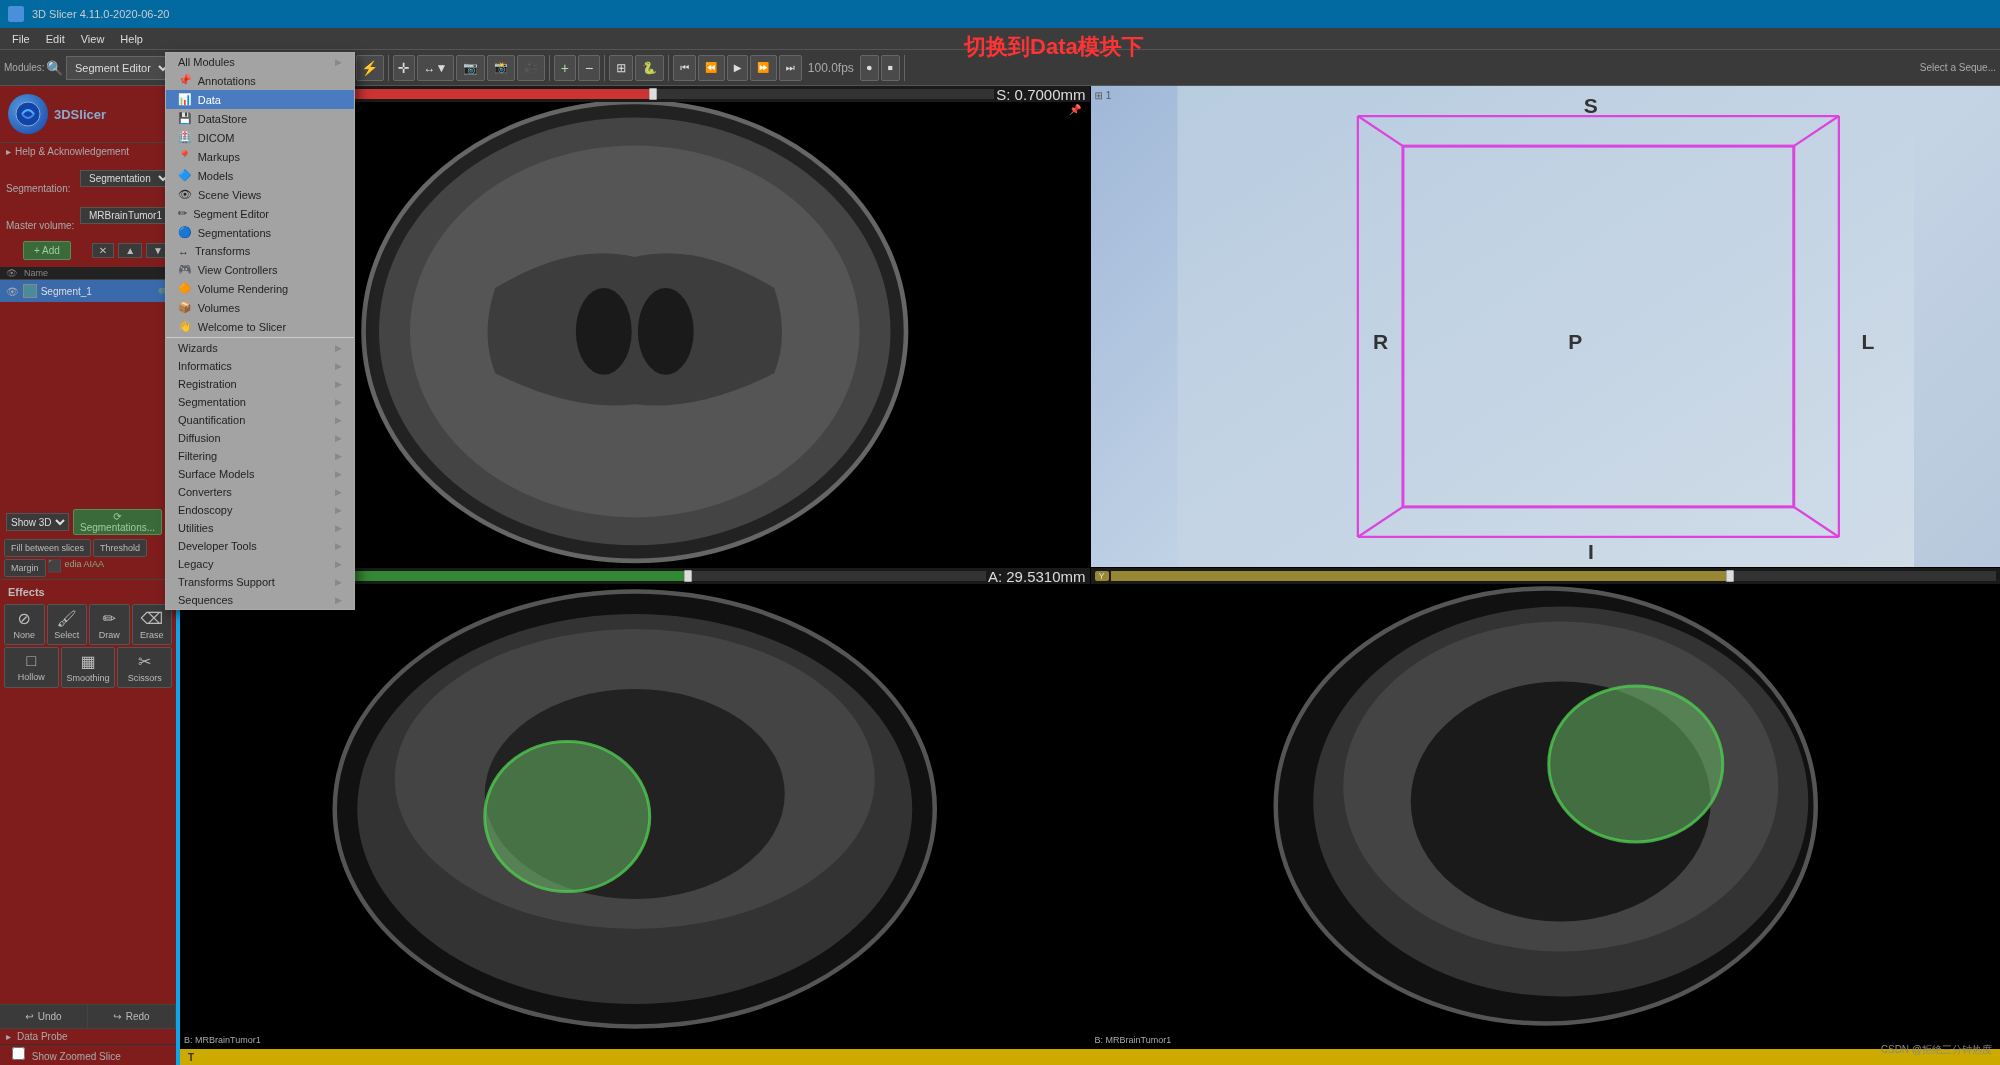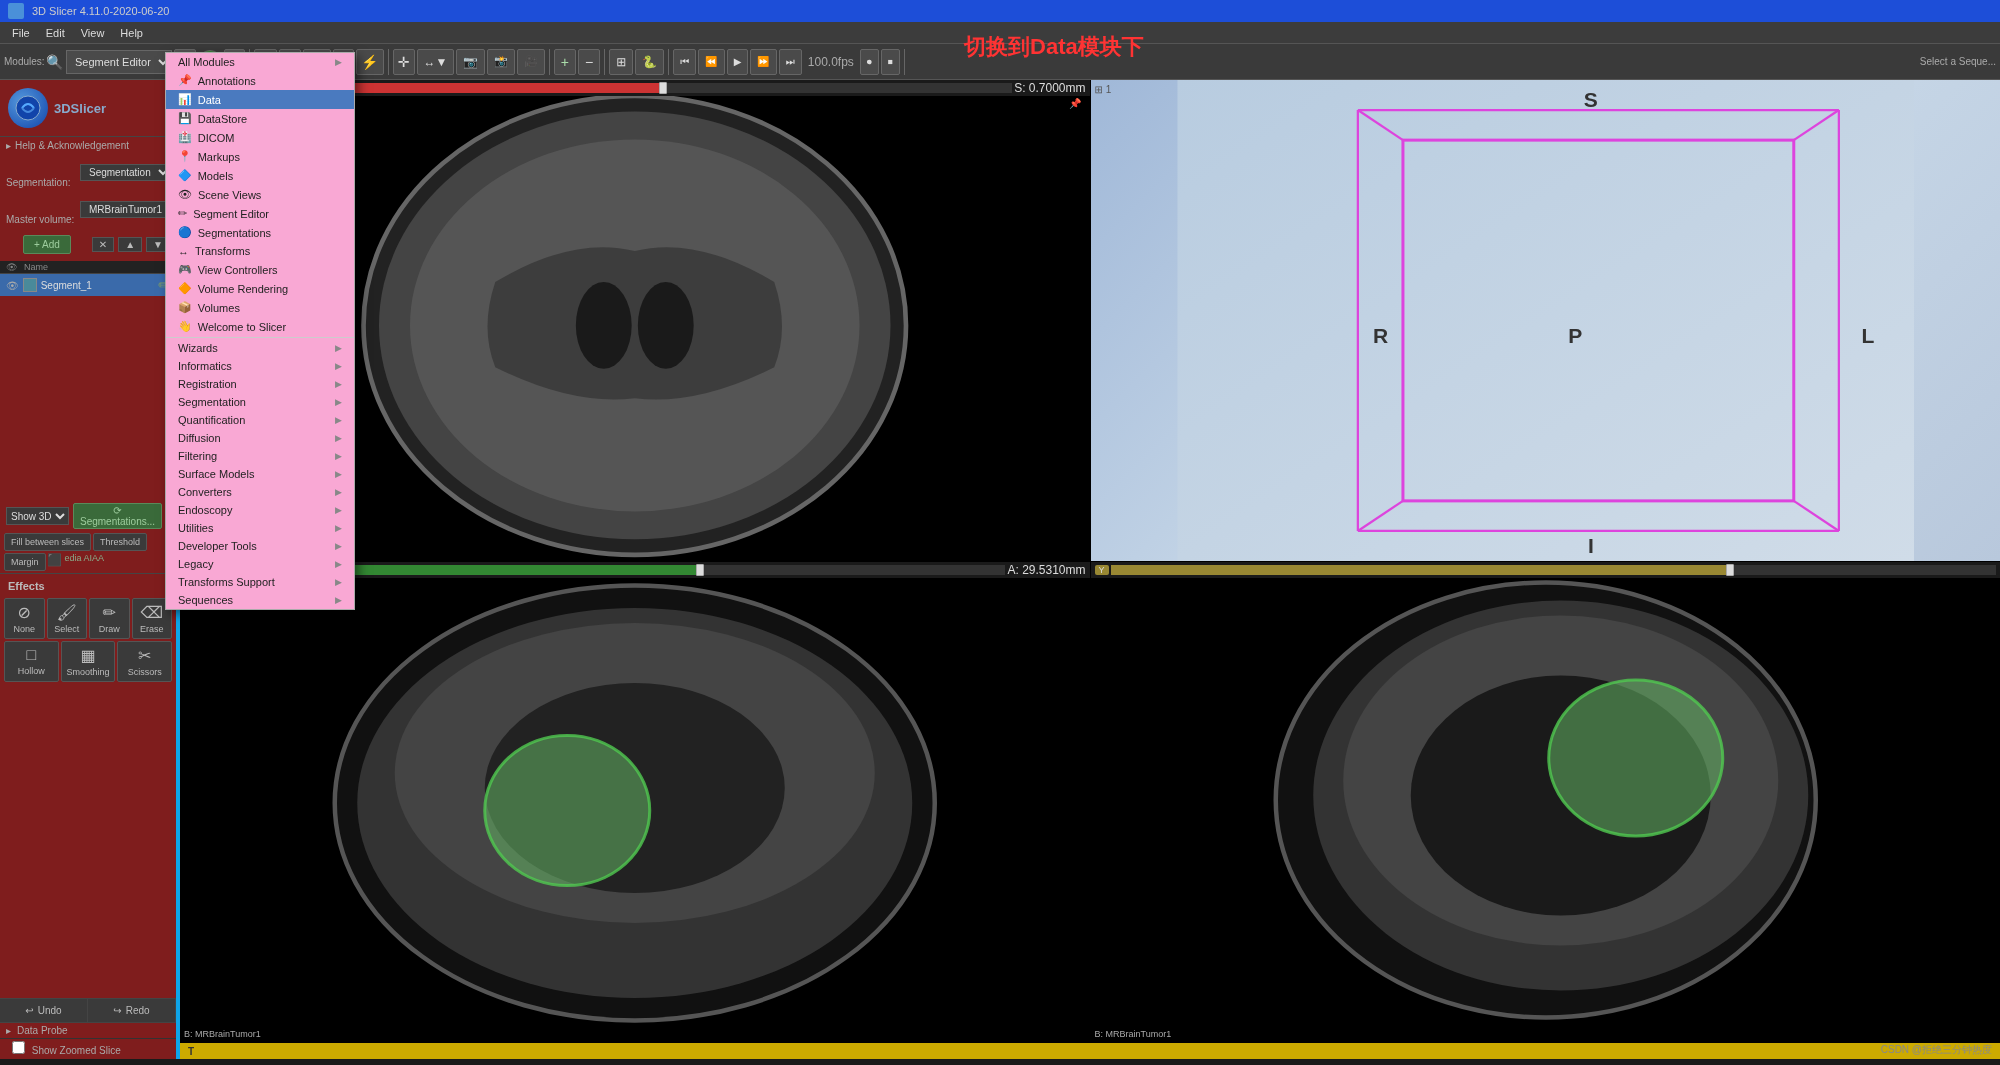--- a/index.html
+++ b/index.html
@@ -1,19 +1,19 @@
 <!DOCTYPE html>
 <html><head>
   <meta charset="utf-8">
   <style>
     * { margin: 0; padding: 0; box-sizing: border-box; }
     body { width: 2000px; height: 1065px; background: #1a1a1a; font-family: 'Arial', sans-serif; font-size: 12px; overflow: hidden; position: relative; }
     
     
-    #title-bar { background: #1d4ed8; color: #fff; padding: 4px 8px; display: flex; align-items: center; gap: 8px; height: 22px; }
+    #title-bar { background: #0369a1; color: #fff; padding: 4px 8px; display: flex; align-items: center; gap: 8px; height: 28px; }
     #title-bar .app-icon { width: 16px; height: 16px; background: #4a90d9; border-radius: 2px; display: inline-block; }
     #title-bar .title-text { font-size: 11px; color: #ccc; }
     
     
     #menu-bar { background: #3c3c3c; color: #ddd; display: flex; align-items: center; height: 22px; padding: 0 4px; border-bottom: 1px solid #555; }
     #menu-bar .menu-item { padding: 2px 8px; font-size: 11px; cursor: pointer; }
     
     
     #toolbar { background: #3a3a3a; height: 36px; display: flex; align-items: center; padding: 0 4px; gap: 2px; border-bottom: 1px solid #555; }
     .toolbar-btn { background: #4a4a4a; border: 1px solid #666; color: #ddd; padding: 2px 6px; font-size: 10px; cursor: pointer; height: 26px; border-radius: 2px; }
@@ -69,41 +69,41 @@
     
     #viewer-grid { flex: 1; display: grid; grid-template-columns: 1fr 1fr; grid-template-rows: 1fr 1fr; background: #000; gap: 1px; position: relative; }
     
     .viewer-cell { background: #000; position: relative; overflow: hidden; }
     .viewer-label { position: absolute; bottom: 4px; left: 4px; color: #aaa; font-size: 9px; z-index: 2; }
     
     
     .view-3d { background: linear-gradient(135deg, #a0b8d8 0%, #c8d8e8 50%, #b8c8dc 100%); width: 100%; height: 100%; position: relative; }
     
     
-    #dropdown-menu { position: absolute; top: 52px; left: 165px; width: 190px; background: #f9a8d4; border: 1px solid #aaa; z-index: 1000; box-shadow: 4px 4px 10px rgba(0,0,0,0.5); }
+    #dropdown-menu { position: absolute; top: 52px; left: 165px; width: 190px; background: #a3a3a3; border: 1px solid #aaa; z-index: 1000; box-shadow: 4px 4px 10px rgba(0,0,0,0.5); }
     .dropdown-item { padding: 3px 12px; font-size: 11px; color: #222; cursor: pointer; display: flex; align-items: center; gap: 6px; white-space: nowrap; }
     .dropdown-item.active { background: #4a7abf; color: white; }
     .dropdown-divider { height: 1px; background: #ccc; margin: 1px 0; }
     .dropdown-item.has-submenu::after { content: '▶'; margin-left: auto; font-size: 9px; color: #888; }
     
     
     #overlay-title { position: absolute; top: 32px; left: 50%; transform: translateX(-20%); color: #ff3333; font-size: 22px; font-weight: bold; z-index: 500; pointer-events: none; }
     
     
     #watermark { position: absolute; bottom: 8px; right: 8px; color: #888; font-size: 10px; z-index: 10; }
     
     
     .viewer-top-bar { position: absolute; top: 0; left: 0; right: 0; height: 16px; background: #1a1a1a; display: flex; align-items: center; gap: 2px; padding: 0 4px; z-index: 5; }
     .channel-indicator { font-size: 9px; color: #ddd; background: #444; padding: 0 4px; border-radius: 2px; }
     .slider-container { flex: 1; height: 10px; background: #333; position: relative; cursor: pointer; }
     .slider-fill { height: 100%; background: linear-gradient(to right, #cc3333, #cc3333); }
     .slider-fill-green { background: linear-gradient(to right, #338833, #338833); }
     .slider-fill-yellow { background: linear-gradient(to right, #998833, #998833); }
     .slider-handle { position: absolute; top: 50%; transform: translate(-50%, -50%); width: 8px; height: 12px; background: #ddd; border: 1px solid #aaa; border-radius: 1px; }
-    .mm-label { font-size: 12px; color: #ddd; white-space: nowrap; }
+    .mm-label { font-size: 15px; color: #ddd; white-space: nowrap; }
     
     
     #yellow-bar { height: 16px; background: #ccaa00; width: 100%; display: flex; align-items: center; padding: 0 4px; }
     
     
     #left-content { display: flex; flex-direction: column; height: 100%; }
     #seg-list-section { flex: 1; overflow: hidden; display: flex; flex-direction: column; min-height: 0; }
     
     .show-3d-row { display: flex; align-items: center; gap: 4px; padding: 2px 6px; }
     .show-3d-select { background: #3a3a3a; border: 1px solid #555; color: #ddd; font-size: 10px; height: 18px; }

